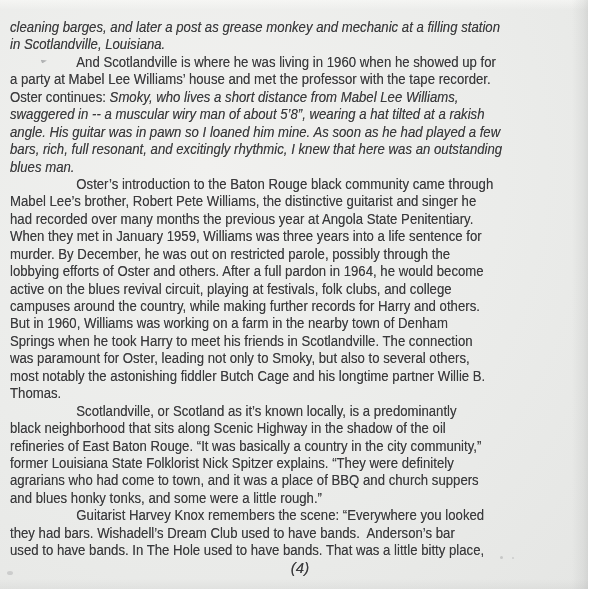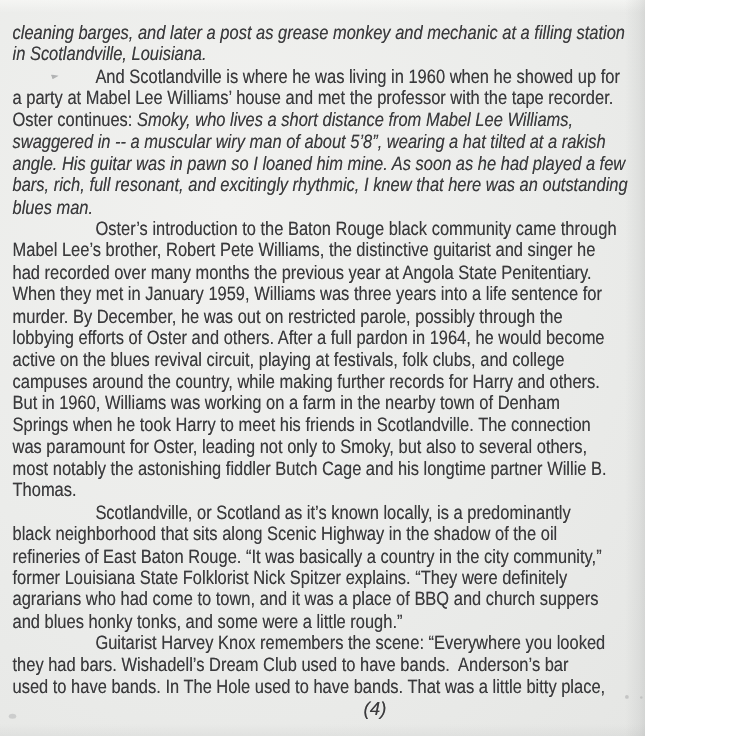--- a/index.html
+++ b/index.html
@@ -1,19 +1,19 @@
 <!DOCTYPE html>
 <html><head>
 <meta charset="utf-8">
 <style>
   html, body { margin: 0; padding: 0; }
   .page {
     --ink: #3a3a3c;
     position: relative;
-    width: 516px;
+    width: 588px;
     height: 589px;
     overflow: hidden;
     background: radial-gradient(ellipse at 35% 28%, #f1f1ef 0%, #ebecea 55%, #e5e6e4 100%);
     font-family: "Liberation Sans", "DejaVu Sans", sans-serif;
   }
   .edge-light-top {
     position: absolute; top: 0; left: 0; width: 100%; height: 10px;
     background: linear-gradient(to bottom, rgba(252,252,250,0.55), rgba(252,252,250,0));
     pointer-events: none;
   }

